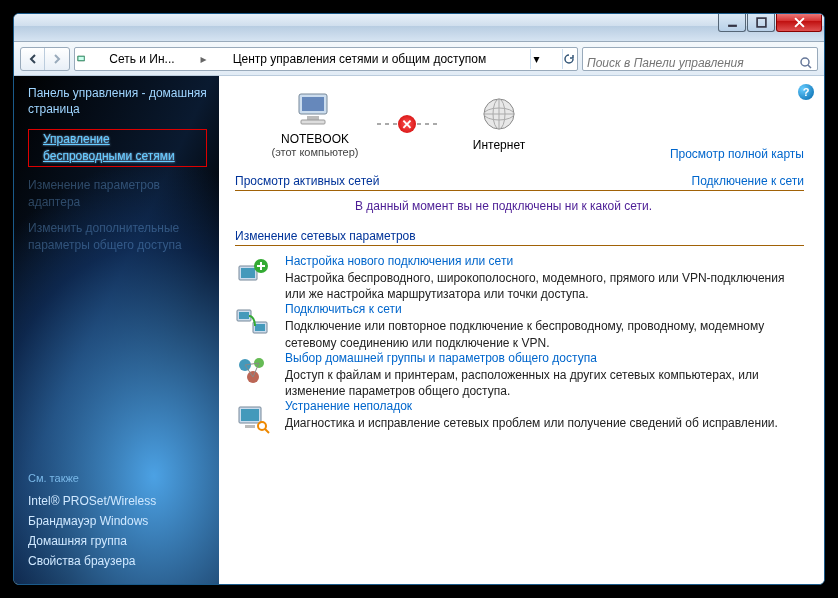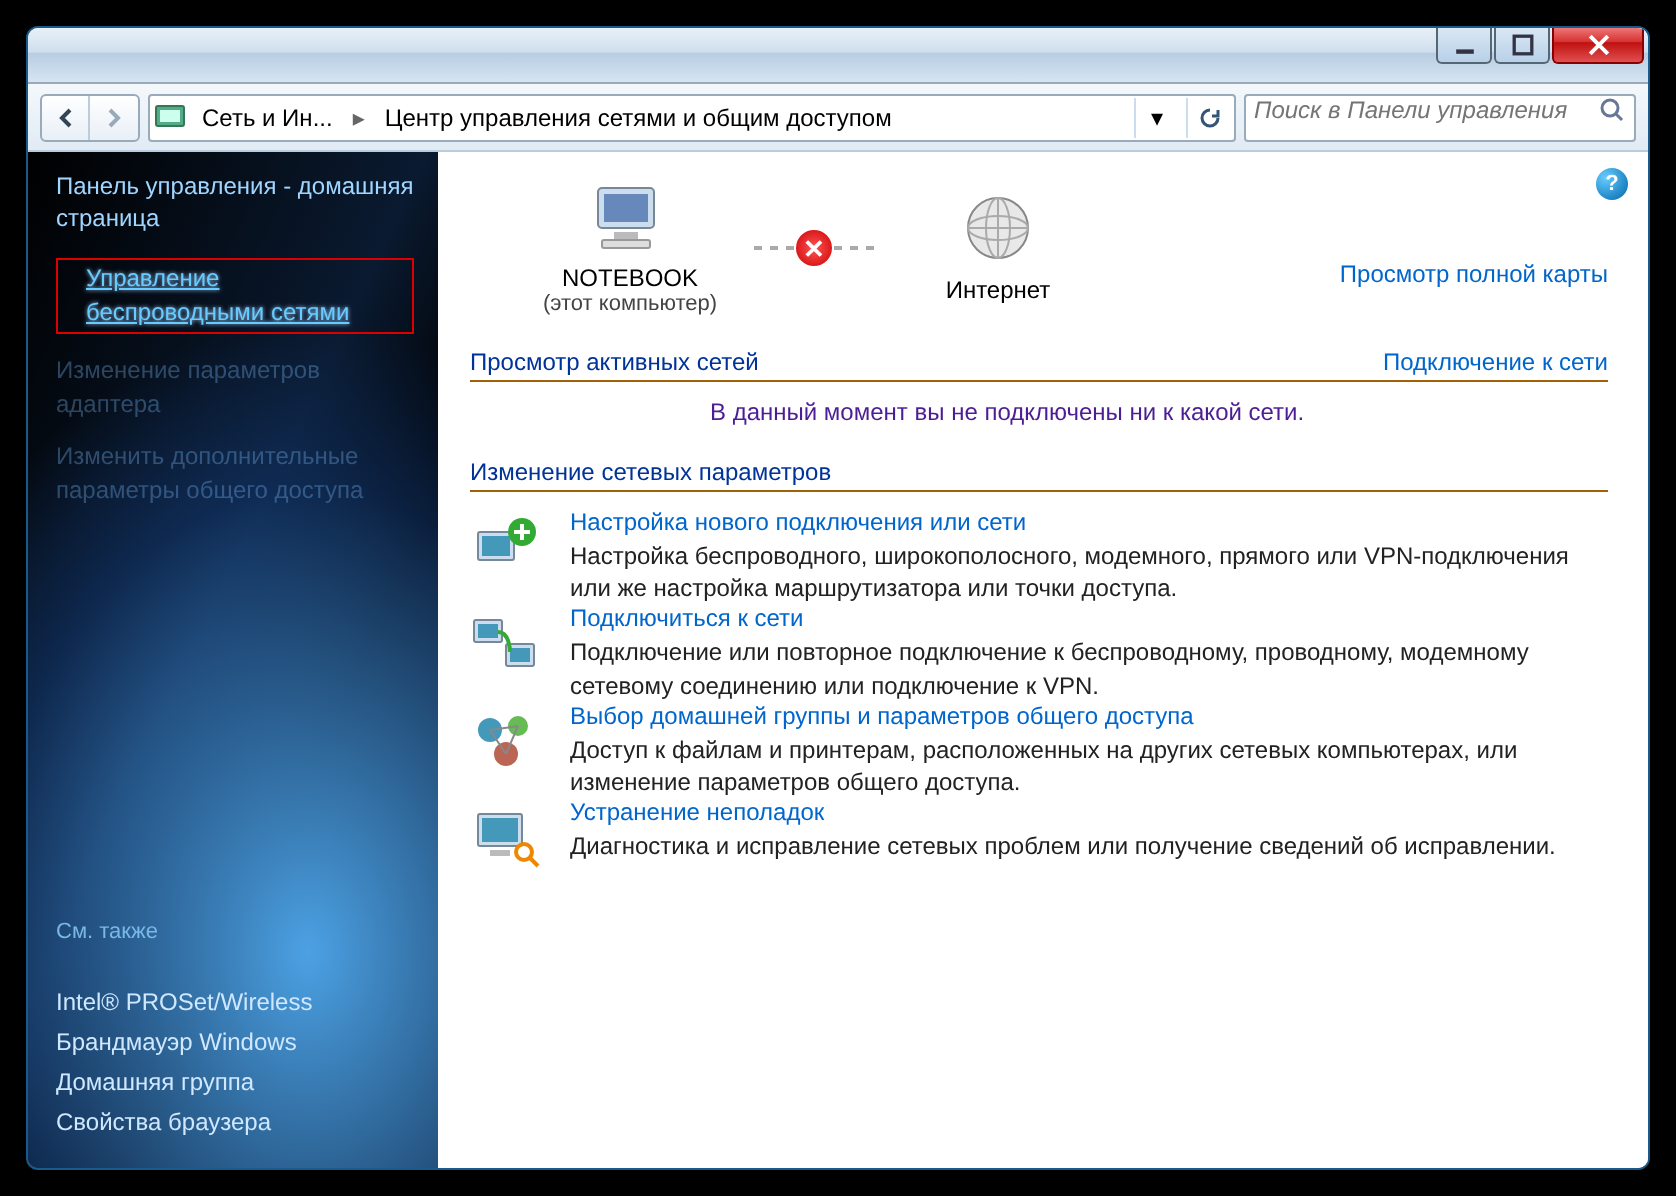--- a/index.html
+++ b/index.html
@@ -7,48 +7,48 @@
 .window{width:812px;height:572px;background:#fff;border:1px solid #1a5a8a;border-radius:6px;overflow:hidden;box-shadow:0 0 8px rgba(0,0,0,.5);display:flex;flex-direction:column}
 .titlebar{height:28px;background:linear-gradient(#e8f0f8,#cfdeed 45%,#b8cde2 46%,#d6e4f2);display:flex;justify-content:flex-end;align-items:flex-start;padding:0 2px;border-bottom:1px solid #9ab}
 .winbtns{display:flex;gap:1px;margin-top:-1px}
 .winbtn{width:28px;height:19px;border:1px solid #567;border-top:none;border-radius:0 0 3px 3px;display:flex;align-items:center;justify-content:center;background:linear-gradient(#dce9f5,#b8d0e8);color:#334;font-weight:bold;cursor:pointer}
 .winbtn.close{width:46px;background:linear-gradient(#f08080,#d63030 45%,#c01010 46%,#e05050);color:#fff;border-color:#800}
 .winbtn svg{width:11px;height:11px}
 .toolbar{height:34px;background:linear-gradient(#f4f8fb,#e1ebf5);display:flex;align-items:center;padding:0 6px;gap:4px;border-bottom:1px solid #bcd}
 .navbtns{display:flex;border:1px solid #9ab;border-radius:3px;background:linear-gradient(#fff,#e8eff7)}
 .navbtn{width:24px;height:22px;display:flex;align-items:center;justify-content:center;cursor:pointer}
 .navbtn:first-child{border-right:1px solid #bcd}
-.addr{flex:1;display:flex;align-items:center;height:24px;border:1px solid #9ab;border-radius:2px;background:#fff;padding:0 2px;gap:4px;overflow:hidden}
+.addr{flex:1;display:flex;align-items:center;height:24px;border:1px solid #9ab;border-radius:2px;background:#fff;padding:0 2px;gap:20px;overflow:hidden}
 .addr .seg{padding:0 4px;white-space:nowrap;cursor:pointer}
 .addr .sep{color:#666;padding:0 2px}
 .addr .rbtn{width:22px;height:20px;border-left:1px solid #cde;display:flex;align-items:center;justify-content:center;cursor:pointer}
-.search{width:196px;height:24px;border:1px solid #9ab;border-radius:2px;background:#fff;display:flex;align-items:flex-start;padding:0 4px}
+.search{width:236px;height:24px;border:1px solid #9ab;border-radius:2px;background:#fff;display:flex;align-items:flex-end;padding:0 4px}
 .search input{flex:1;border:none;outline:none;font-style:italic;color:#888}
 .body{flex:1;display:flex;overflow:hidden}
 .sidebar{width:205px;background:#0a0a0a;position:relative;color:#fff;padding:10px 12px 10px 14px;overflow:hidden}
 .sidebar::before{content:"";position:absolute;inset:0;background:radial-gradient(ellipse 300px 420px at 140px 400px,rgba(80,170,240,.95),rgba(20,60,120,.5) 55%,transparent 75%),linear-gradient(115deg,#000 0%,#0a1a30 45%,#000 65%);z-index:0}
 .sidebar>*{position:relative;z-index:1}
 .sb-home{color:#9fd5ff;font-size:12px;line-height:1.3;cursor:pointer;margin-bottom:12px}
 .sb-link{color:#2fa0ff;text-decoration:underline;font-size:12px;line-height:1.4;cursor:pointer;margin-bottom:10px;display:block}
 .sb-link.hl{border:1px solid #d00;padding:1px 14px;color:#6cf;text-shadow:0 0 2px #9cf}
 .sb-link.dim{color:rgba(120,180,240,.35);text-decoration:none}
 .sb-footer{position:absolute;bottom:10px;left:14px;right:10px}
-.sb-hdr{color:#7ab8e8;font-size:11px;margin-bottom:22px}
+.sb-hdr{color:#7ab8e8;font-size:11px;margin-bottom:10px}
 .sb-flink{color:#cfe8ff;font-size:12px;cursor:pointer;margin-bottom:6px}
 .main{flex:1;background:#fff;padding:14px 20px 14px 16px;position:relative;overflow:auto}
 .help{position:absolute;top:8px;right:10px;width:16px;height:16px;border-radius:50%;background:radial-gradient(circle at 30% 30%,#6cf,#06a);color:#fff;font-weight:bold;font-size:11px;display:flex;align-items:center;justify-content:center;cursor:pointer}
 h1{font-size:15px;font-weight:normal;color:#003399;margin:6px 0 14px}
 .netmap{display:flex;align-items:center;gap:22px;margin-left:30px;margin-bottom:8px}
 .netnode{display:flex;flex-direction:column;align-items:center;width:100px;text-align:center}
 .netnode .lbl{font-size:12px;color:#000}
 .netnode .sub{font-size:11px;color:#444}
 .neticon{width:44px;height:40px;margin-bottom:2px;position:relative}
 .mapline{width:60px;height:2px;background:repeating-linear-gradient(90deg,#aaa 0 4px,transparent 4px 8px);position:relative;margin:0 -10px}
 .mapline .x{position:absolute;left:50%;top:50%;transform:translate(-50%,-50%);width:18px;height:18px;background:radial-gradient(#f55,#c00);border-radius:50%;display:flex;align-items:center;justify-content:center;color:#fff;font-weight:bold;font-size:13px}
-.maplink{position:absolute;right:20px;top:54px;color:#0066cc;cursor:pointer;font-size:12px}
+.maplink{position:absolute;right:20px;top:71px;color:#0066cc;cursor:pointer;font-size:12px}
 .section{margin-top:16px}
 .sechdr{font-size:12px;color:#003399;border-bottom:1px solid #a16207;padding-bottom:2px;margin-bottom:8px;display:flex;justify-content:space-between;align-items:flex-start}
 .sechdr .r{color:#0066cc;cursor:pointer;font-size:12px}
 .secbody{font-size:12px;color:#4c1d95;padding-left:120px}
 .item{display:flex;gap:14px;margin:0 0}
 .item .ic{width:36px;height:36px;flex-shrink:0;margin-top:2px}
 .item .tx{flex:1}
 .item a{color:#0066cc;cursor:pointer;font-size:12px}
 .item p{font-size:12px;color:#222;line-height:1.35;margin-top:2px}
 .icn-cp{width:16px;height:16px}

